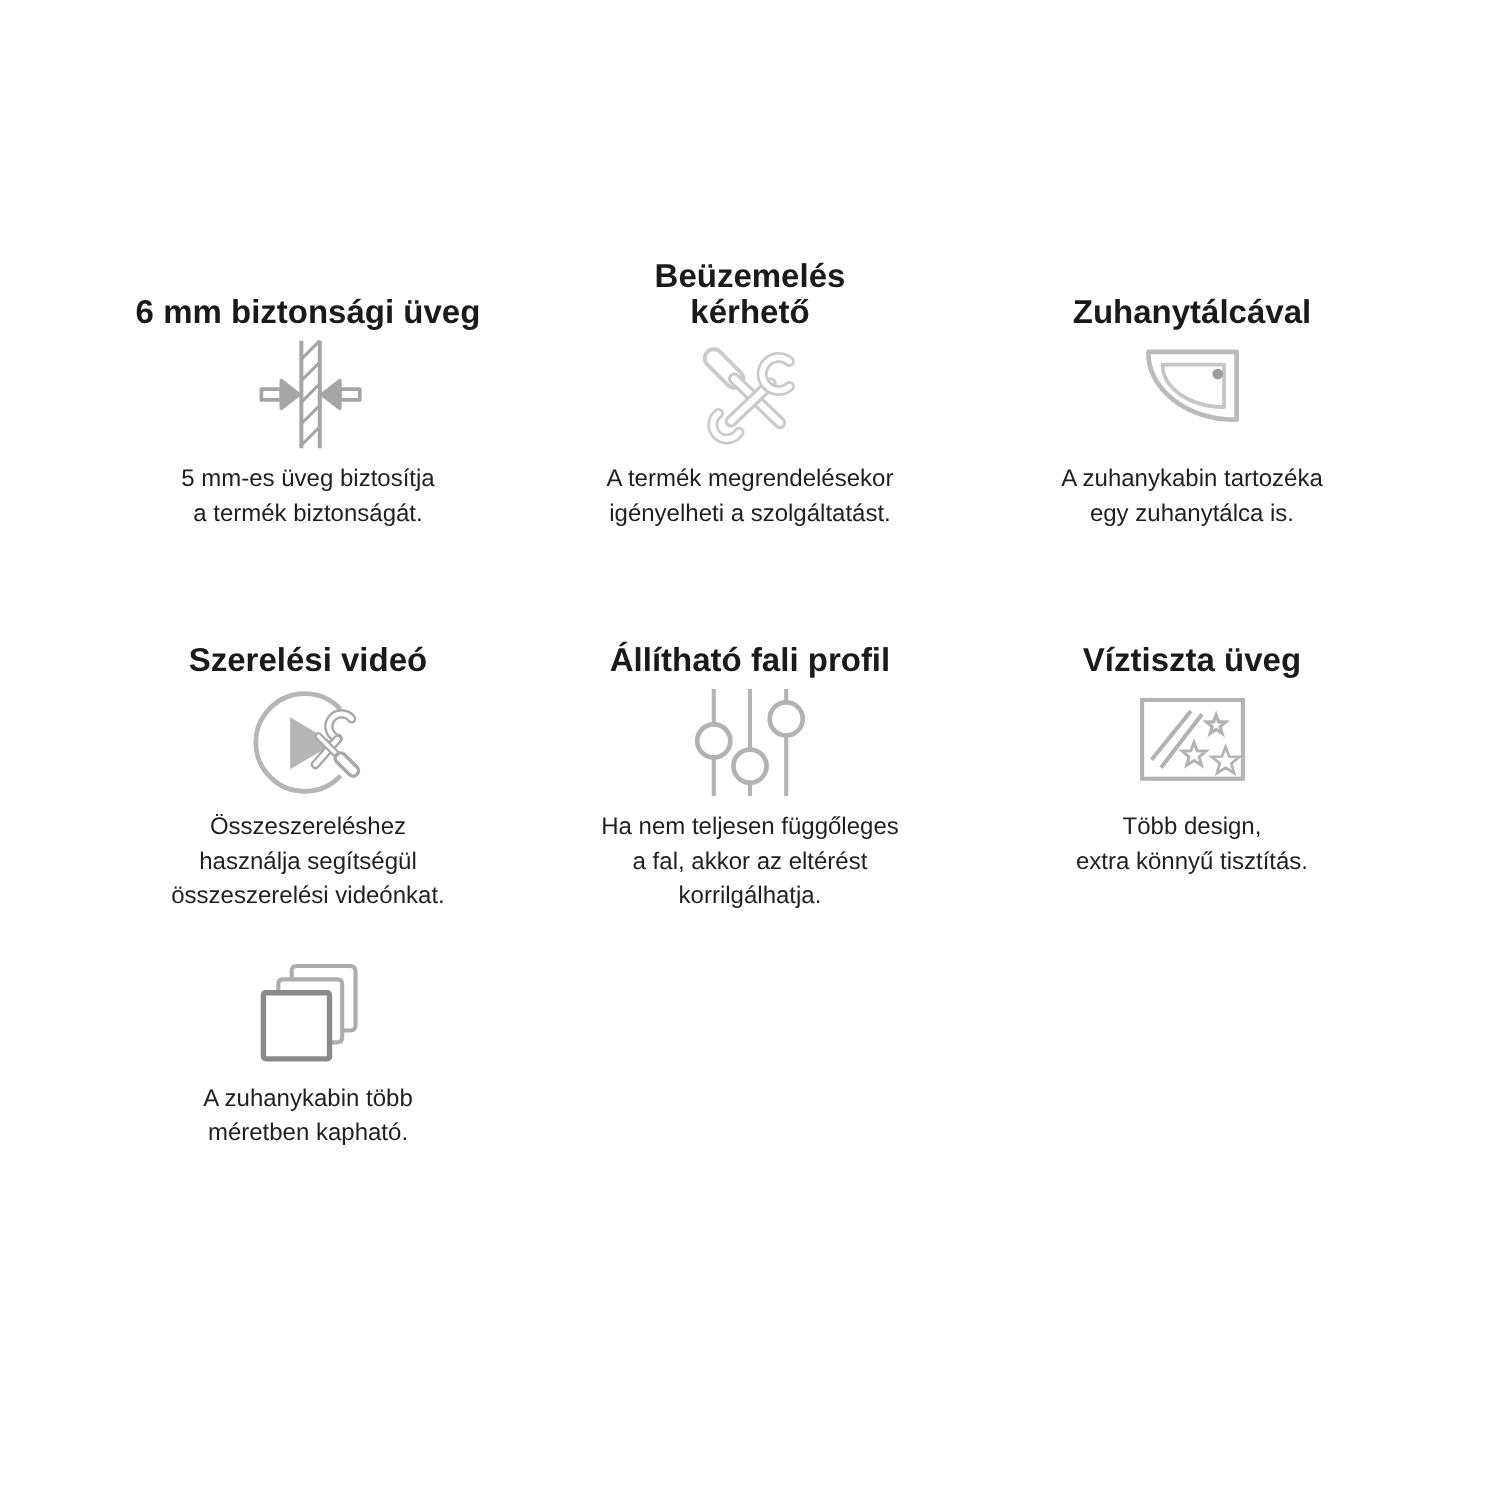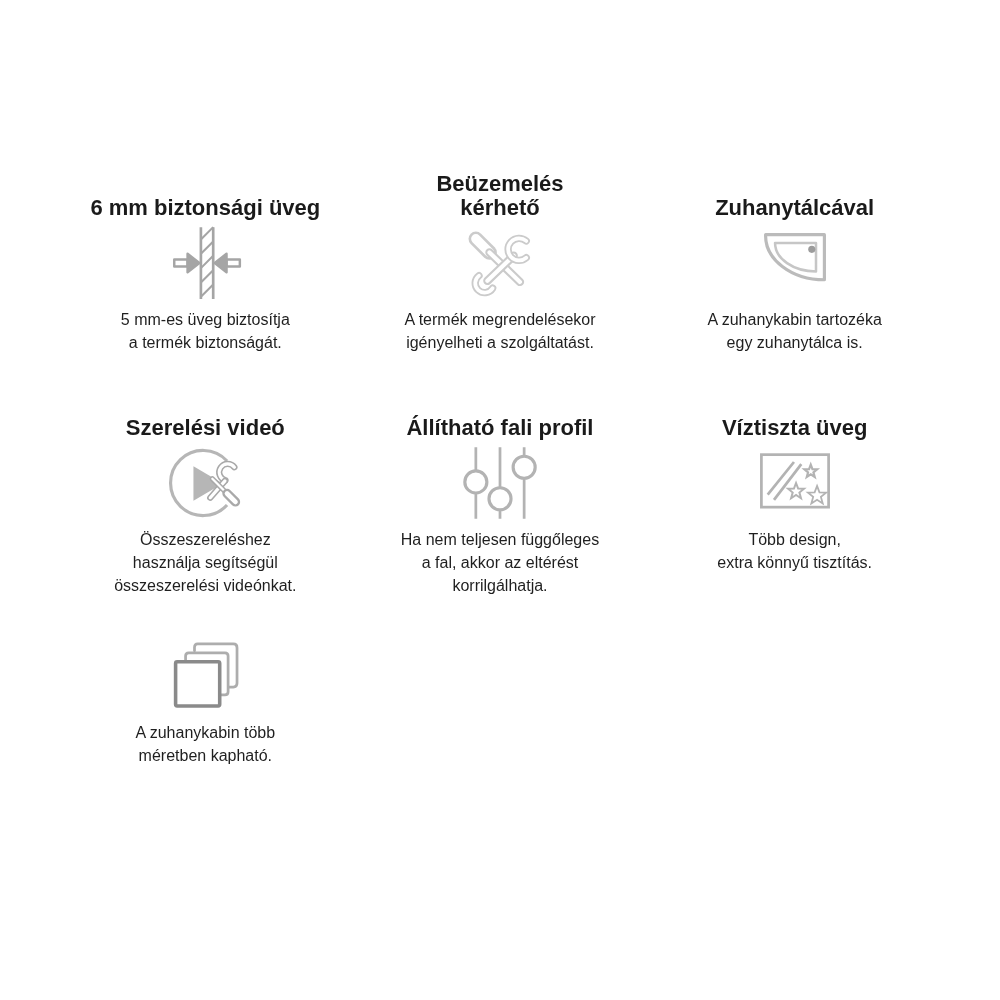--- a/index.html
+++ b/index.html
@@ -11,21 +11,21 @@
     overflow:hidden;
   }
   .feature-row{
     position:absolute;
     left:58px;
     width:884px;
     display:grid;
     grid-template-columns:repeat(3,1fr);
   }
   .row-1{top:168px;}
-  .row-2{top:388px;}
+  .row-2{top:400px;}
   .row-3{top:633px;}
   .feature{
     display:flex;
     flex-direction:column;
     align-items:center;
   }
   .feature-title{
     height:52px;
     display:flex;
     align-items:flex-end;

